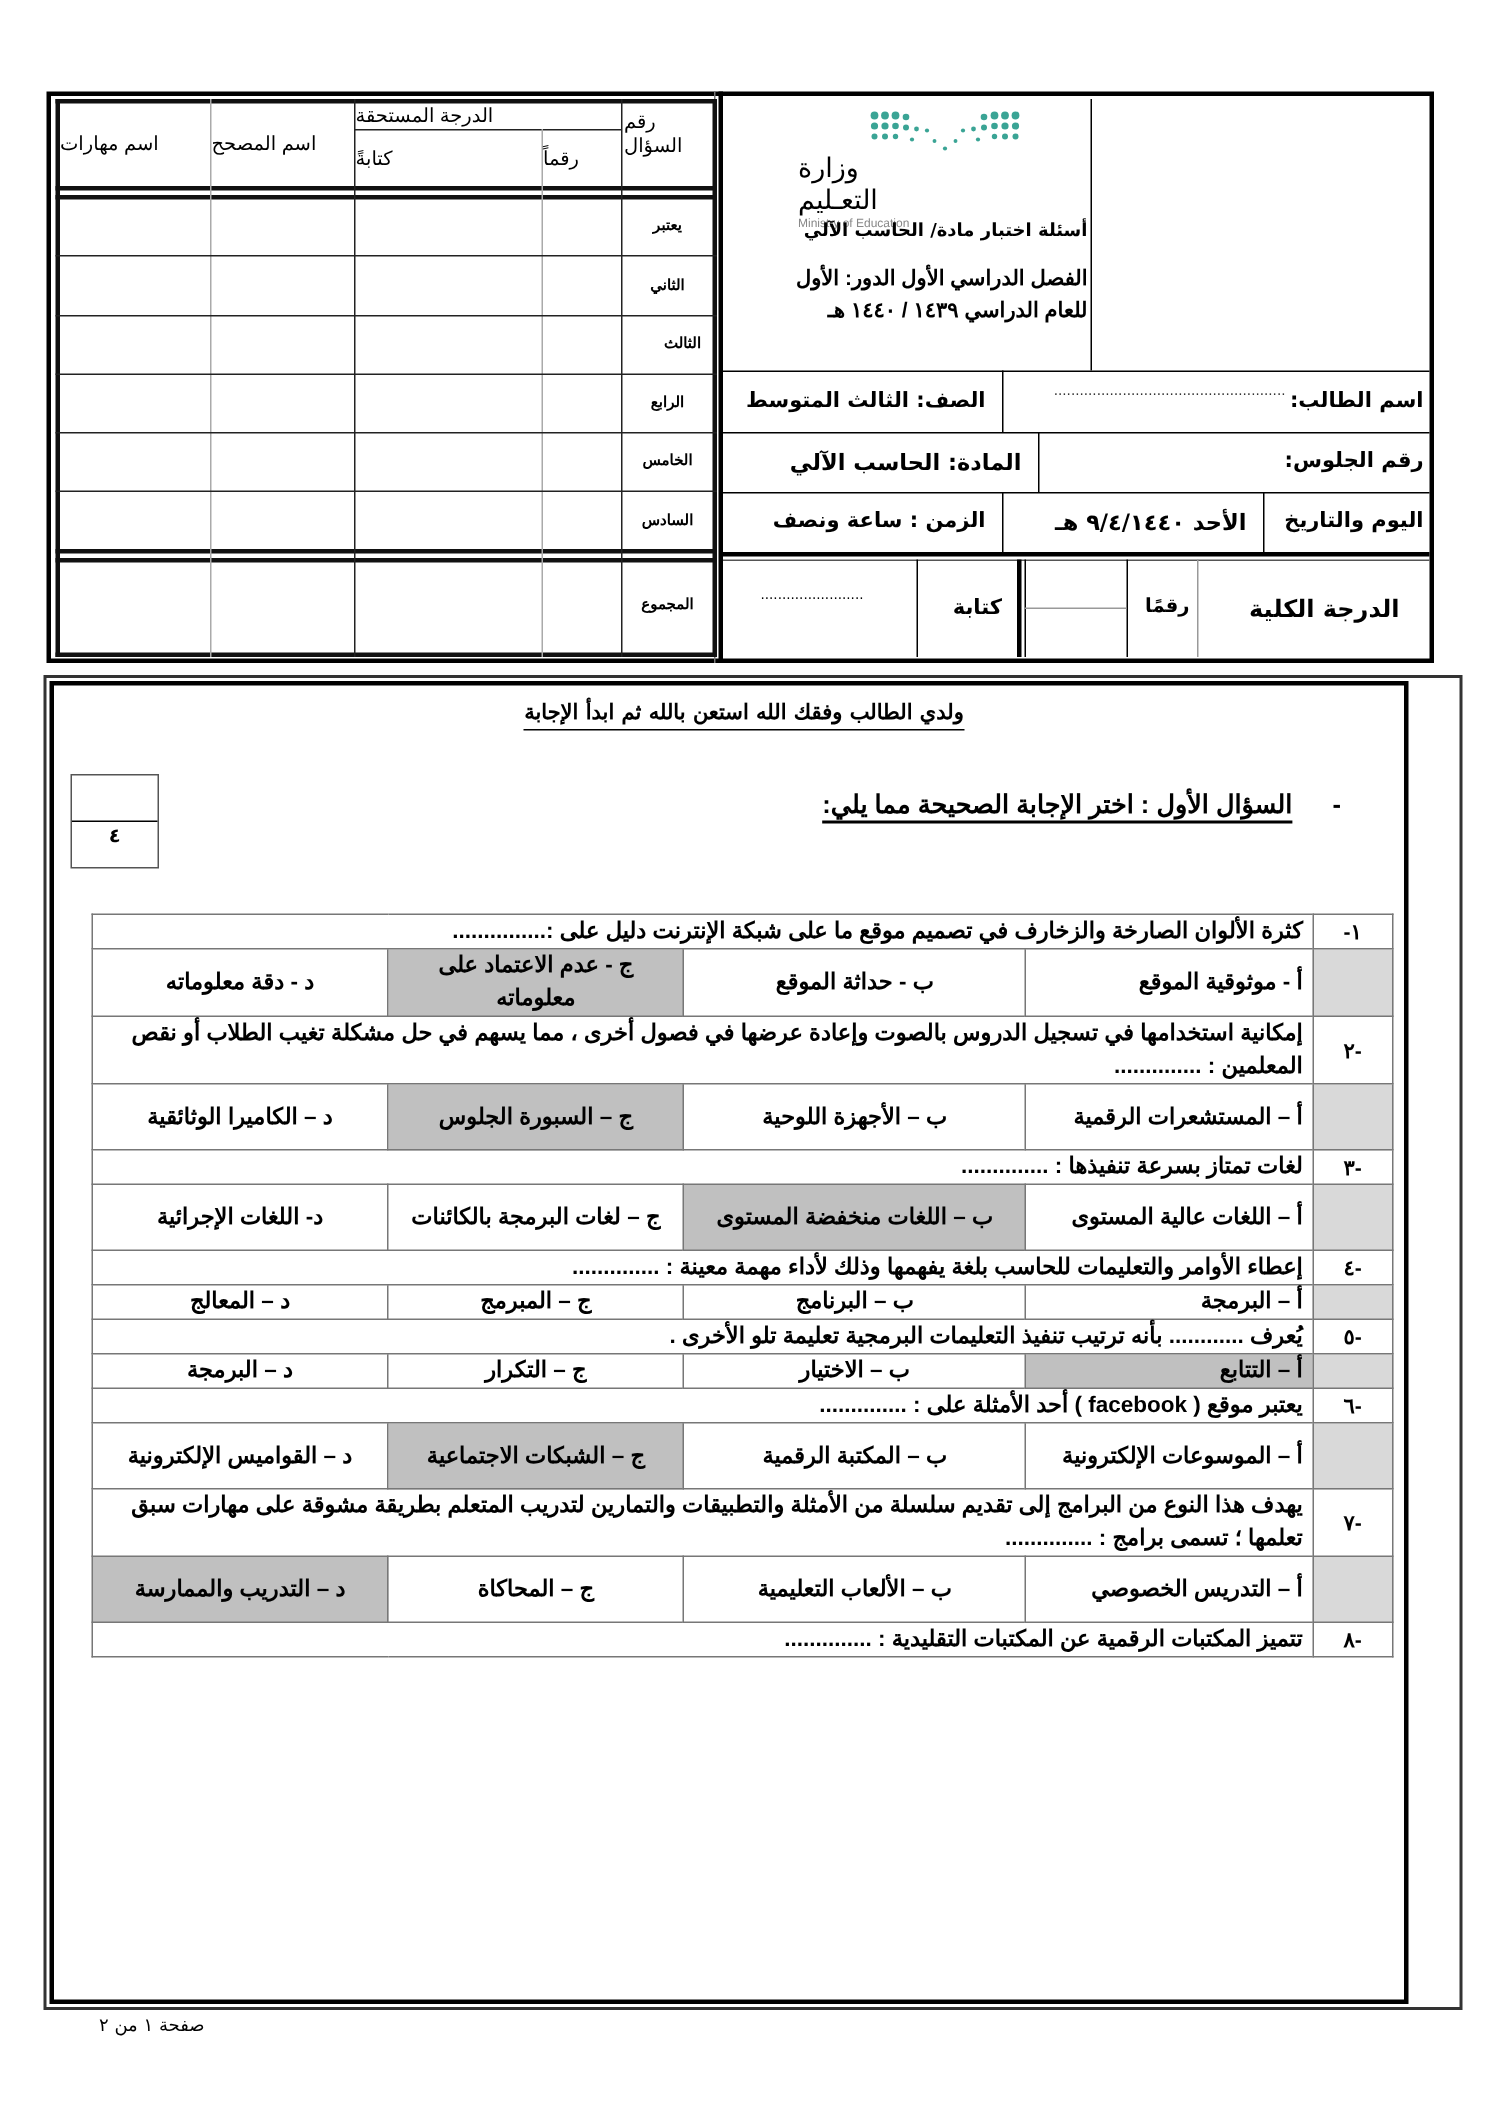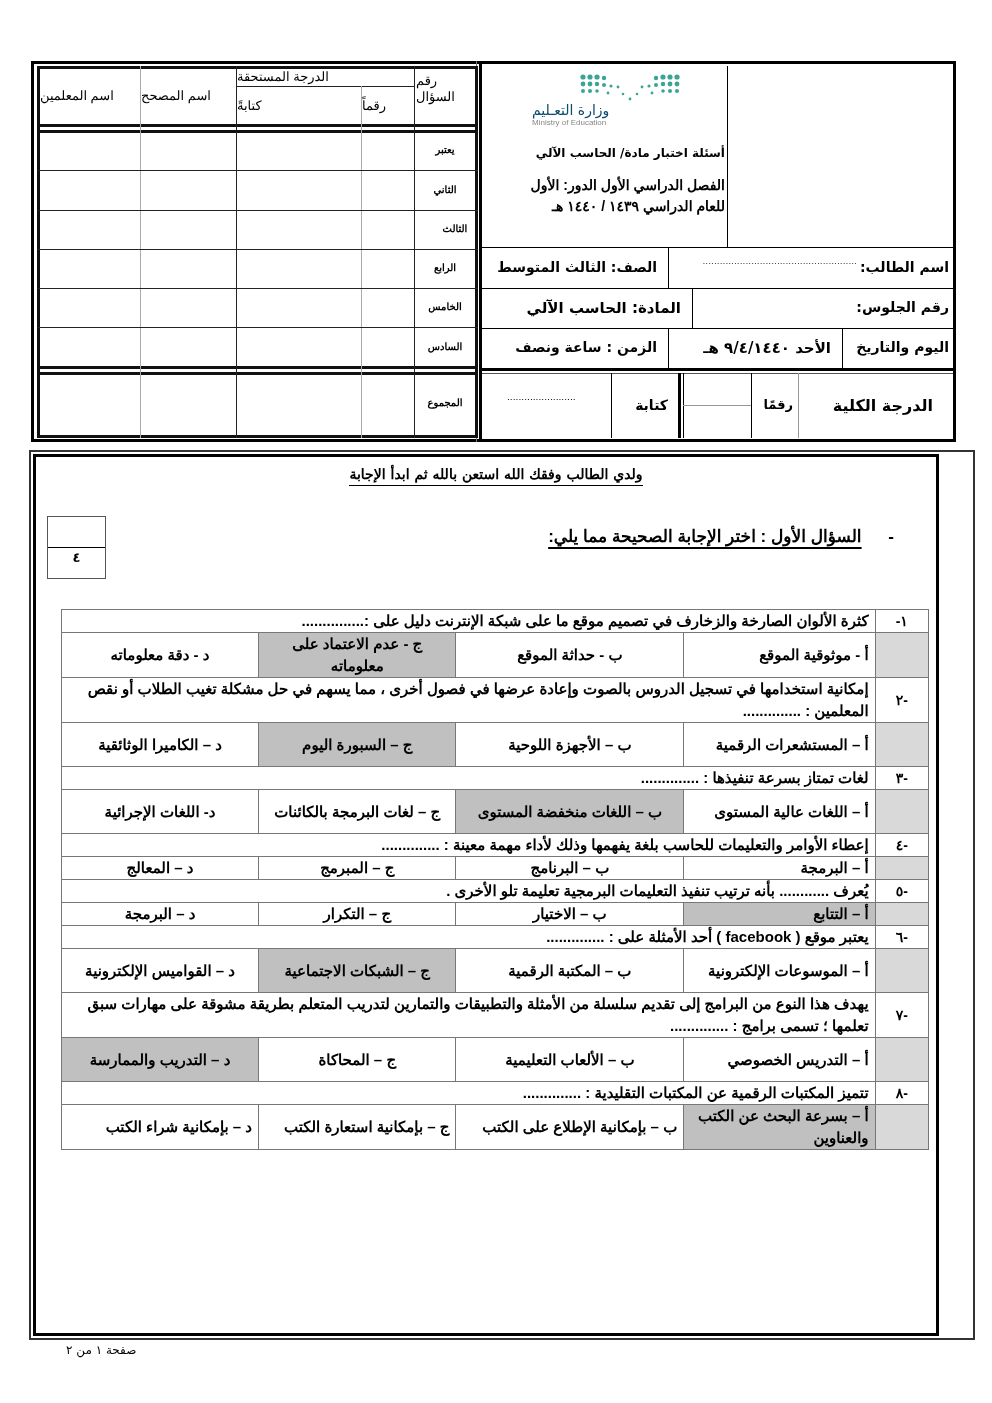--- a/index.html
+++ b/index.html
@@ -83,21 +83,21 @@
   <div class="gt-line-h" style="left:0;width:441px;top:144px"></div>
   <div class="gt-line-h" style="left:0;width:441px;top:183px"></div>
   <div class="gt-line-h" style="left:0;width:441px;top:222px"></div>
   <div class="gt-line-h" style="left:0;width:441px;top:261px"></div>
 
   <div class="gt-text" style="left:379px;width:60px;top:7px">رقم السؤال</div>
   <div class="gt-text" style="left:200px;width:177px;top:3px">الدرجة المستحقة</div>
   <div class="gt-text" style="left:325px;width:52px;top:32px">رقماً</div>
   <div class="gt-text" style="left:200px;width:124px;top:32px">كتابةً</div>
   <div class="gt-text" style="left:104px;width:95px;top:22px">اسم المصحح</div>
-  <div class="gt-text" style="left:3px;width:100px;top:22px">اسم المعلمين</div>
+  <div class="gt-text" style="left:3px;width:100px;top:22px">اسم مهارات</div>
 
   <div class="gt-rowlabel" style="left:379px;width:58px;top:78px">يعتبر</div>
   <div class="gt-rowlabel" style="left:379px;width:58px;top:118px">الثاني</div>
   <div class="gt-rowlabel" style="left:379px;width:78px;top:157px">الثالث</div>
   <div class="gt-rowlabel" style="left:379px;width:58px;top:196px">الرابع</div>
   <div class="gt-rowlabel" style="left:379px;width:58px;top:235px">الخامس</div>
   <div class="gt-rowlabel" style="left:379px;width:58px;top:275px">السادس</div>
   <div class="gt-rowlabel" style="left:379px;width:58px;top:331px">المجموع</div>
 </div>
 
@@ -150,21 +150,21 @@
           <circle cx="30" cy="21" r="1.4"></circle>
           <circle cx="45" cy="22" r="1.3"></circle>
           <circle cx="59" cy="22" r="1.3"></circle>
           <circle cx="74" cy="21" r="1.4"></circle>
           <circle cx="85" cy="19" r="1.8"></circle>
           <circle cx="92" cy="19" r="2"></circle>
           <circle cx="99" cy="19" r="2"></circle>
         <circle cx="52" cy="27" r="1.4"></circle>
       </g>
     </svg>
-    <div style="font-size:14px;color:#0c4a6e;font-weight:normal;text-align:left;padding-left:22px;direction:rtl;width:90px;">وزارة التعـليم</div>
+    <div style="font-size:18px;color:#000000;font-weight:normal;text-align:left;padding-left:22px;direction:rtl;width:90px;">وزارة التعـليم</div>
     <div style="font-size:8px;color:#888;font-weight:normal;text-align:left;padding-left:22px;font-family:'Liberation Sans',sans-serif;">Ministry of Education</div>
   </div>
 
   <div class="ri-text" style="right:228px;top:80px;font-size:12px;">أسئلة اختبار مادة/ الحاسب الآلي</div>
   <div class="ri-text" style="right:228px;top:111px;font-size:14px;font-family:'Liberation Sans',sans-serif;">الفصل الدراسي الأول الدور: الأول</div>
   <div class="ri-text" style="right:228px;top:132px;font-size:14px;font-family:'Liberation Sans',sans-serif;">للعام الدراسي ١٤٣٩ / ١٤٤٠ هـ</div>
 
   <div class="ri-text" style="right:4px;top:193px;">اسم الطالب:</div>
   <div class="ri-text" style="right:96px;top:190px;font-size:9px;font-weight:normal;color:#333;">......................................................</div>
   <div class="ri-text" style="right:296px;top:193px;">الصف: الثالث المتوسط</div>
@@ -211,21 +211,21 @@
         <td class="opt" style="width: 199px;">د - دقة معلوماته</td>
       </tr>
       <tr style="height: 44px;">
         <td class="num">-٢</td>
         <td class="stem" colspan="4">إمكانية استخدامها في تسجيل الدروس بالصوت وإعادة عرضها في فصول أخرى ، مما يسهم في حل مشكلة تغيب الطلاب أو نقص المعلمين : ..............</td>
       </tr>
       <tr style="height: 44px;">
         <td class="num num-blank"></td>
         <td class="opt a" style="width: 177px;">أ –  المستشعرات الرقمية</td>
         <td class="opt" style="width: 235px;">ب – الأجهزة اللوحية</td>
-        <td class="opt sel" style="width: 200px;">ج – السبورة اليوم</td>
+        <td class="opt sel" style="width: 200px;">ج – السبورة الجلوس</td>
         <td class="opt" style="width: 199px;">د – الكاميرا الوثائقية</td>
       </tr>
       <tr style="height: 22px;">
         <td class="num">-٣</td>
         <td class="stem" colspan="4">لغات تمتاز بسرعة تنفيذها : ..............</td>
       </tr>
       <tr style="height: 44px;">
         <td class="num num-blank"></td>
         <td class="opt a" style="width: 177px;">أ – اللغات عالية المستوى</td>
         <td class="opt sel" style="width: 235px;">ب – اللغات منخفضة المستوى</td>
@@ -273,23 +273,16 @@
         <td class="num num-blank"></td>
         <td class="opt a" style="width: 177px;">أ –  التدريس الخصوصي</td>
         <td class="opt" style="width: 235px;">ب – الألعاب التعليمية</td>
         <td class="opt" style="width: 200px;">ج – المحاكاة</td>
         <td class="opt sel" style="width: 199px; margin-left: 16px;">د – التدريب والممارسة</td>
       </tr>
       <tr style="height: 22px;">
         <td class="num">-٨</td>
         <td class="stem" colspan="4">تتميز المكتبات الرقمية عن المكتبات التقليدية : ..............</td>
       </tr>
-      <tr style="height: 44px;">
-        <td class="num num-blank"></td>
-        <td class="opt a sel right" style="width: 177px;">أ – بسرعة البحث عن الكتب والعناوين</td>
-        <td class="opt right" style="width: 235px;">ب – بإمكانية الإطلاع على الكتب</td>
-        <td class="opt right" style="width: 200px;">ج – بإمكانية استعارة الكتب</td>
-        <td class="opt right" style="width: 199px;">د – بإمكانية شراء الكتب</td>
-      </tr>
     </tbody>
 </table>
 
 <div class="abs" id="footer">صفحة ١ من ٢</div>
 
 </body></html>

